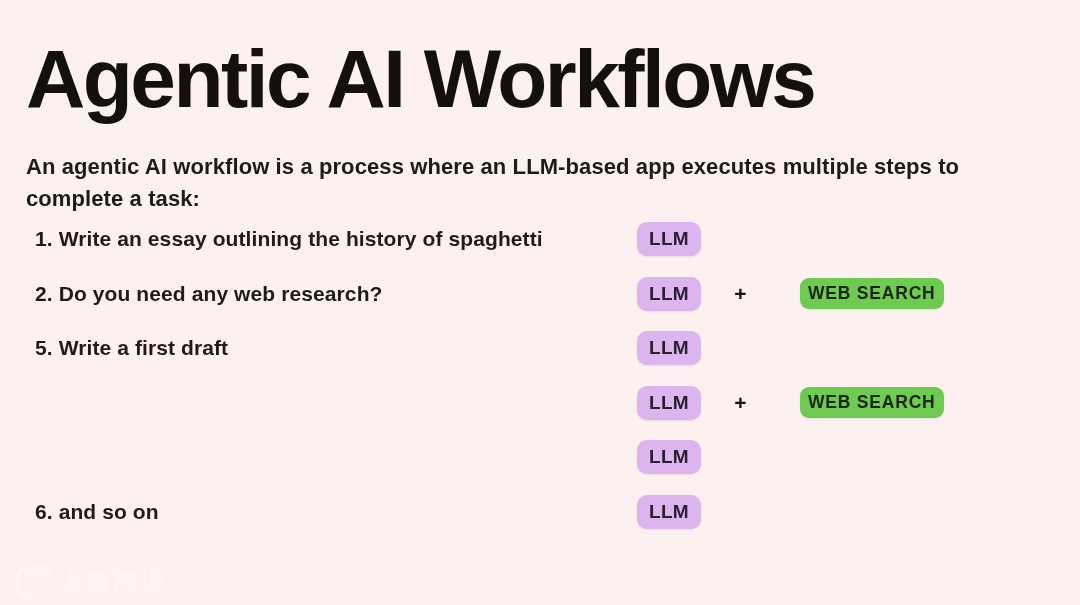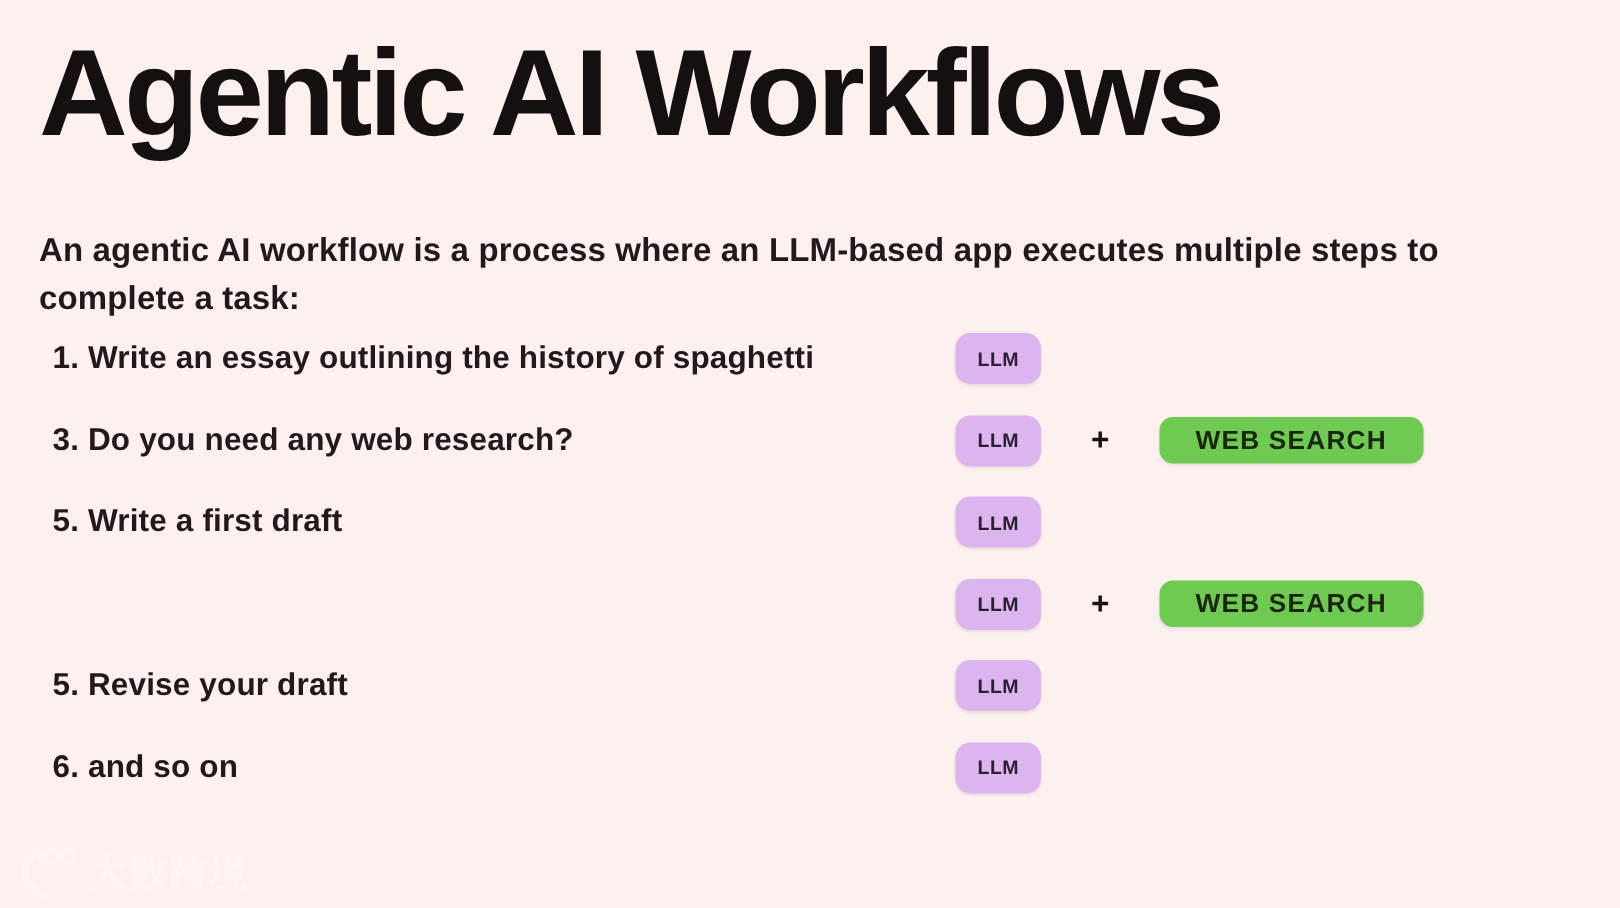--- a/index.html
+++ b/index.html
@@ -9,21 +9,21 @@
     background: var(--page-bg, #fdf1ef);
     font-family: "Liberation Sans", "DejaVu Sans", sans-serif;
     color: var(--text-color, #1e1616);
   }
 
   .slide { position: absolute; inset: 0; }
 
   .title {
     position: absolute;
     left: 26px;
-    top: 12px;
+    top: 28px;
     font-size: 82px;
     font-weight: 900;
     letter-spacing: -2.5px;
     line-height: 1.25;
     color: #151010;
     white-space: nowrap;
   }
 
   .subtitle {
     position: absolute;
@@ -82,32 +82,33 @@
     box-shadow: 0 1px 2px rgba(90, 60, 90, 0.12);
   }
 
   .badge-llm {
     min-width: 57px;
     height: 34px;
     padding: 0 12px;
     border-radius: 10px;
     background: var(--llm-bg, #dcb5ee);
     color: var(--llm-text, #2b2033);
-    font-size: 13px;
+    font-size: 19px;
     letter-spacing: 0.3px;
   }
 
   .badge-web_search {
     height: 31px;
-    padding: 0 24px;
+    padding: 0 8px;
     border-radius: 9px;
     background: var(--web-bg, #6fca51);
     color: var(--web-text, #1b2510);
     font-size: 17.5px;
     letter-spacing: 0.8px;
+    margin-left: 20px;
   }
 
   .plus-sign {
     width: 29px;
     text-align: center;
     font-size: 21px;
     font-weight: 900;
     color: #191212;
   }
 
@@ -138,42 +139,41 @@
   <p class="subtitle">An agentic AI workflow is a process where an LLM-based app executes multiple steps to complete a task:</p>
 
   <div class="steps-list">
       <div class="step-row">
         <div class="step-label">1. Write an essay outlining the history of spaghetti</div>
         <div class="badge-group">
           <span class="badge badge-llm">LLM</span>
         </div>
       </div>
       <div class="step-row">
-        <div class="step-label">3. Do you need any web research?</div>
+        <div class="step-label">2. Do you need any web research?</div>
         <div class="badge-group">
           <span class="badge badge-llm">LLM</span>
           <span class="plus-sign">+</span>
           <span class="badge badge-web_search">WEB SEARCH</span>
         </div>
       </div>
       <div class="step-row">
         <div class="step-label">5. Write a first draft</div>
         <div class="badge-group">
           <span class="badge badge-llm">LLM</span>
         </div>
       </div>
       <div class="step-row">
         <div class="badge-group">
           <span class="badge badge-llm">LLM</span>
           <span class="plus-sign">+</span>
           <span class="badge badge-web_search">WEB SEARCH</span>
         </div>
       </div>
       <div class="step-row">
-        <div class="step-label">5. Revise your draft</div>
         <div class="badge-group">
           <span class="badge badge-llm">LLM</span>
         </div>
       </div>
       <div class="step-row">
         <div class="step-label">6. and so on</div>
         <div class="badge-group">
           <span class="badge badge-llm">LLM</span>
         </div>
       </div>

